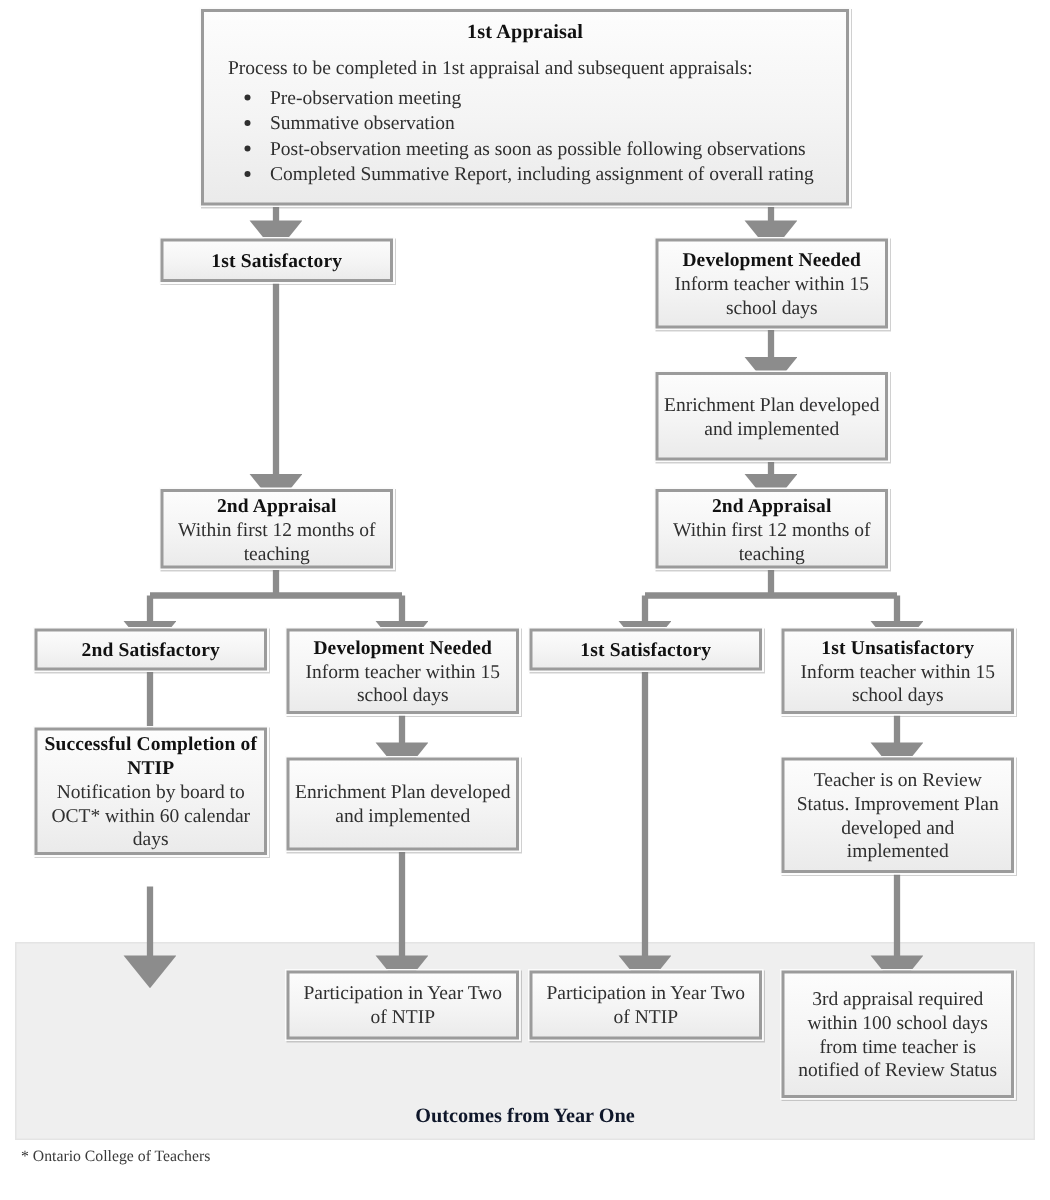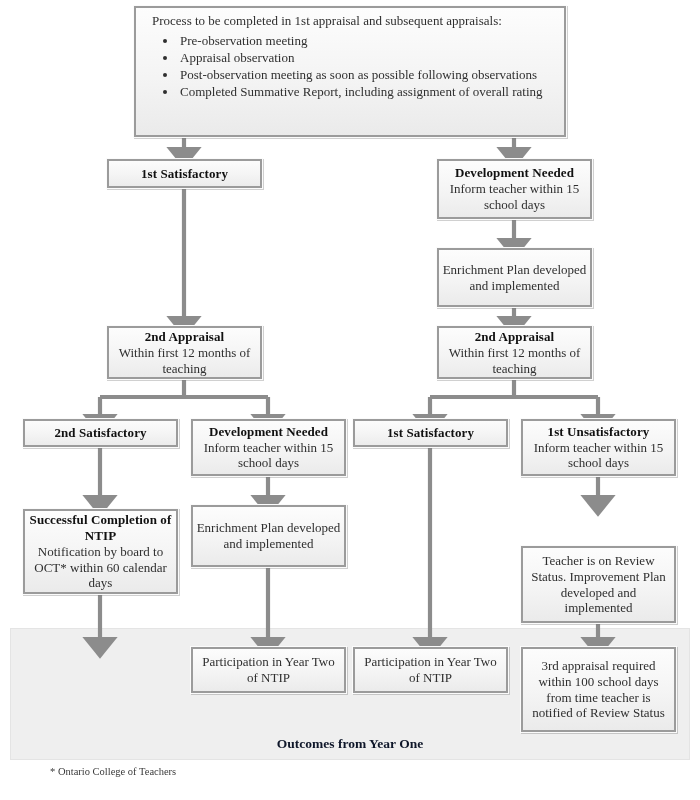--- a/index.html
+++ b/index.html
@@ -103,21 +103,20 @@
     color: #0f172a;
     text-align: center;
     white-space: nowrap;
   }
 
   .footnote {
     position: absolute;
     font-size: 10.5px;
     color: #3a3a3a;
     white-space: nowrap;
-    margin-left: 36px;
   }
 </style>
 </head>
 <body>
 
 <div id="chart">
 
   <div class="outcome-band" style="left:10px; top:628px; width:680px; height:132px;"></div>
 
   <svg class="connectors" viewBox="0 0 700 800" width="700" height="800">
@@ -167,24 +166,25 @@
       <path d="M100,397 L100,416"></path>
       <path d="M268,397 L268,416"></path>
       <path d="M514,380 L514,397"></path>
       <path d="M430,397 L598,397"></path>
       <path d="M430,397 L430,416"></path>
       <path d="M598,397 L598,416"></path>
     </g>
   </svg>
 
   <div class="node" id="node-first-appraisal" style="left:133px; top:5px; width:434px; height:133px;">
+    <div class="title">1st Appraisal</div>
     <div class="lede">Process to be completed in 1st appraisal and subsequent appraisals:</div>
     <ul>
       <li>Pre-observation meeting</li>
-      <li>Appraisal observation</li>
+      <li>Summative observation</li>
       <li>Post-observation meeting as soon as possible following observations</li>
       <li>Completed Summative Report, including assignment of overall rating</li>
     </ul>
   </div>
 
   <div class="node" style="left:106px; top:158px; width:157px; height:31px;">
     <div class="title">1st Satisfactory</div>
   </div>
 
   <div class="node" style="left:436px; top:158px; width:157px; height:62px;">
@@ -217,30 +217,30 @@
 
   <div class="node" style="left:352px; top:418px; width:157px; height:30px;">
     <div class="title">1st Satisfactory</div>
   </div>
 
   <div class="node" style="left:520px; top:418px; width:157px; height:59px;">
     <div class="title">1st Unsatisfactory</div>
     <div class="body">Inform teacher within 15 school days</div>
   </div>
 
-  <div class="node" style="left:22px; top:508px; width:157px; height:87px;">
+  <div class="node" style="left:22px; top:484px; width:157px; height:87px;">
     <div class="title">Successful Completion of NTIP</div>
     <div class="body">Notification by board to OCT* within 60 calendar days</div>
   </div>
 
   <div class="node" style="left:190px; top:504px; width:157px; height:64px;">
     <div class="body">Enrichment Plan developed and implemented</div>
   </div>
 
-  <div class="node" style="left:520px; top:504px; width:157px; height:79px;margin-top:41px;">
+  <div class="node" style="left:520px; top:504px; width:157px; height:79px;">
     <div class="body">Teacher is on Review Status. Improvement Plan developed and implemented</div>
   </div>
 
 
   <div class="node" style="left:190px; top:646px; width:157px; height:48px;">
     <div class="body">Participation in Year Two of NTIP</div>
   </div>
 
   <div class="node" style="left:352px; top:646px; width:157px; height:48px;">
     <div class="body">Participation in Year Two of NTIP</div>

